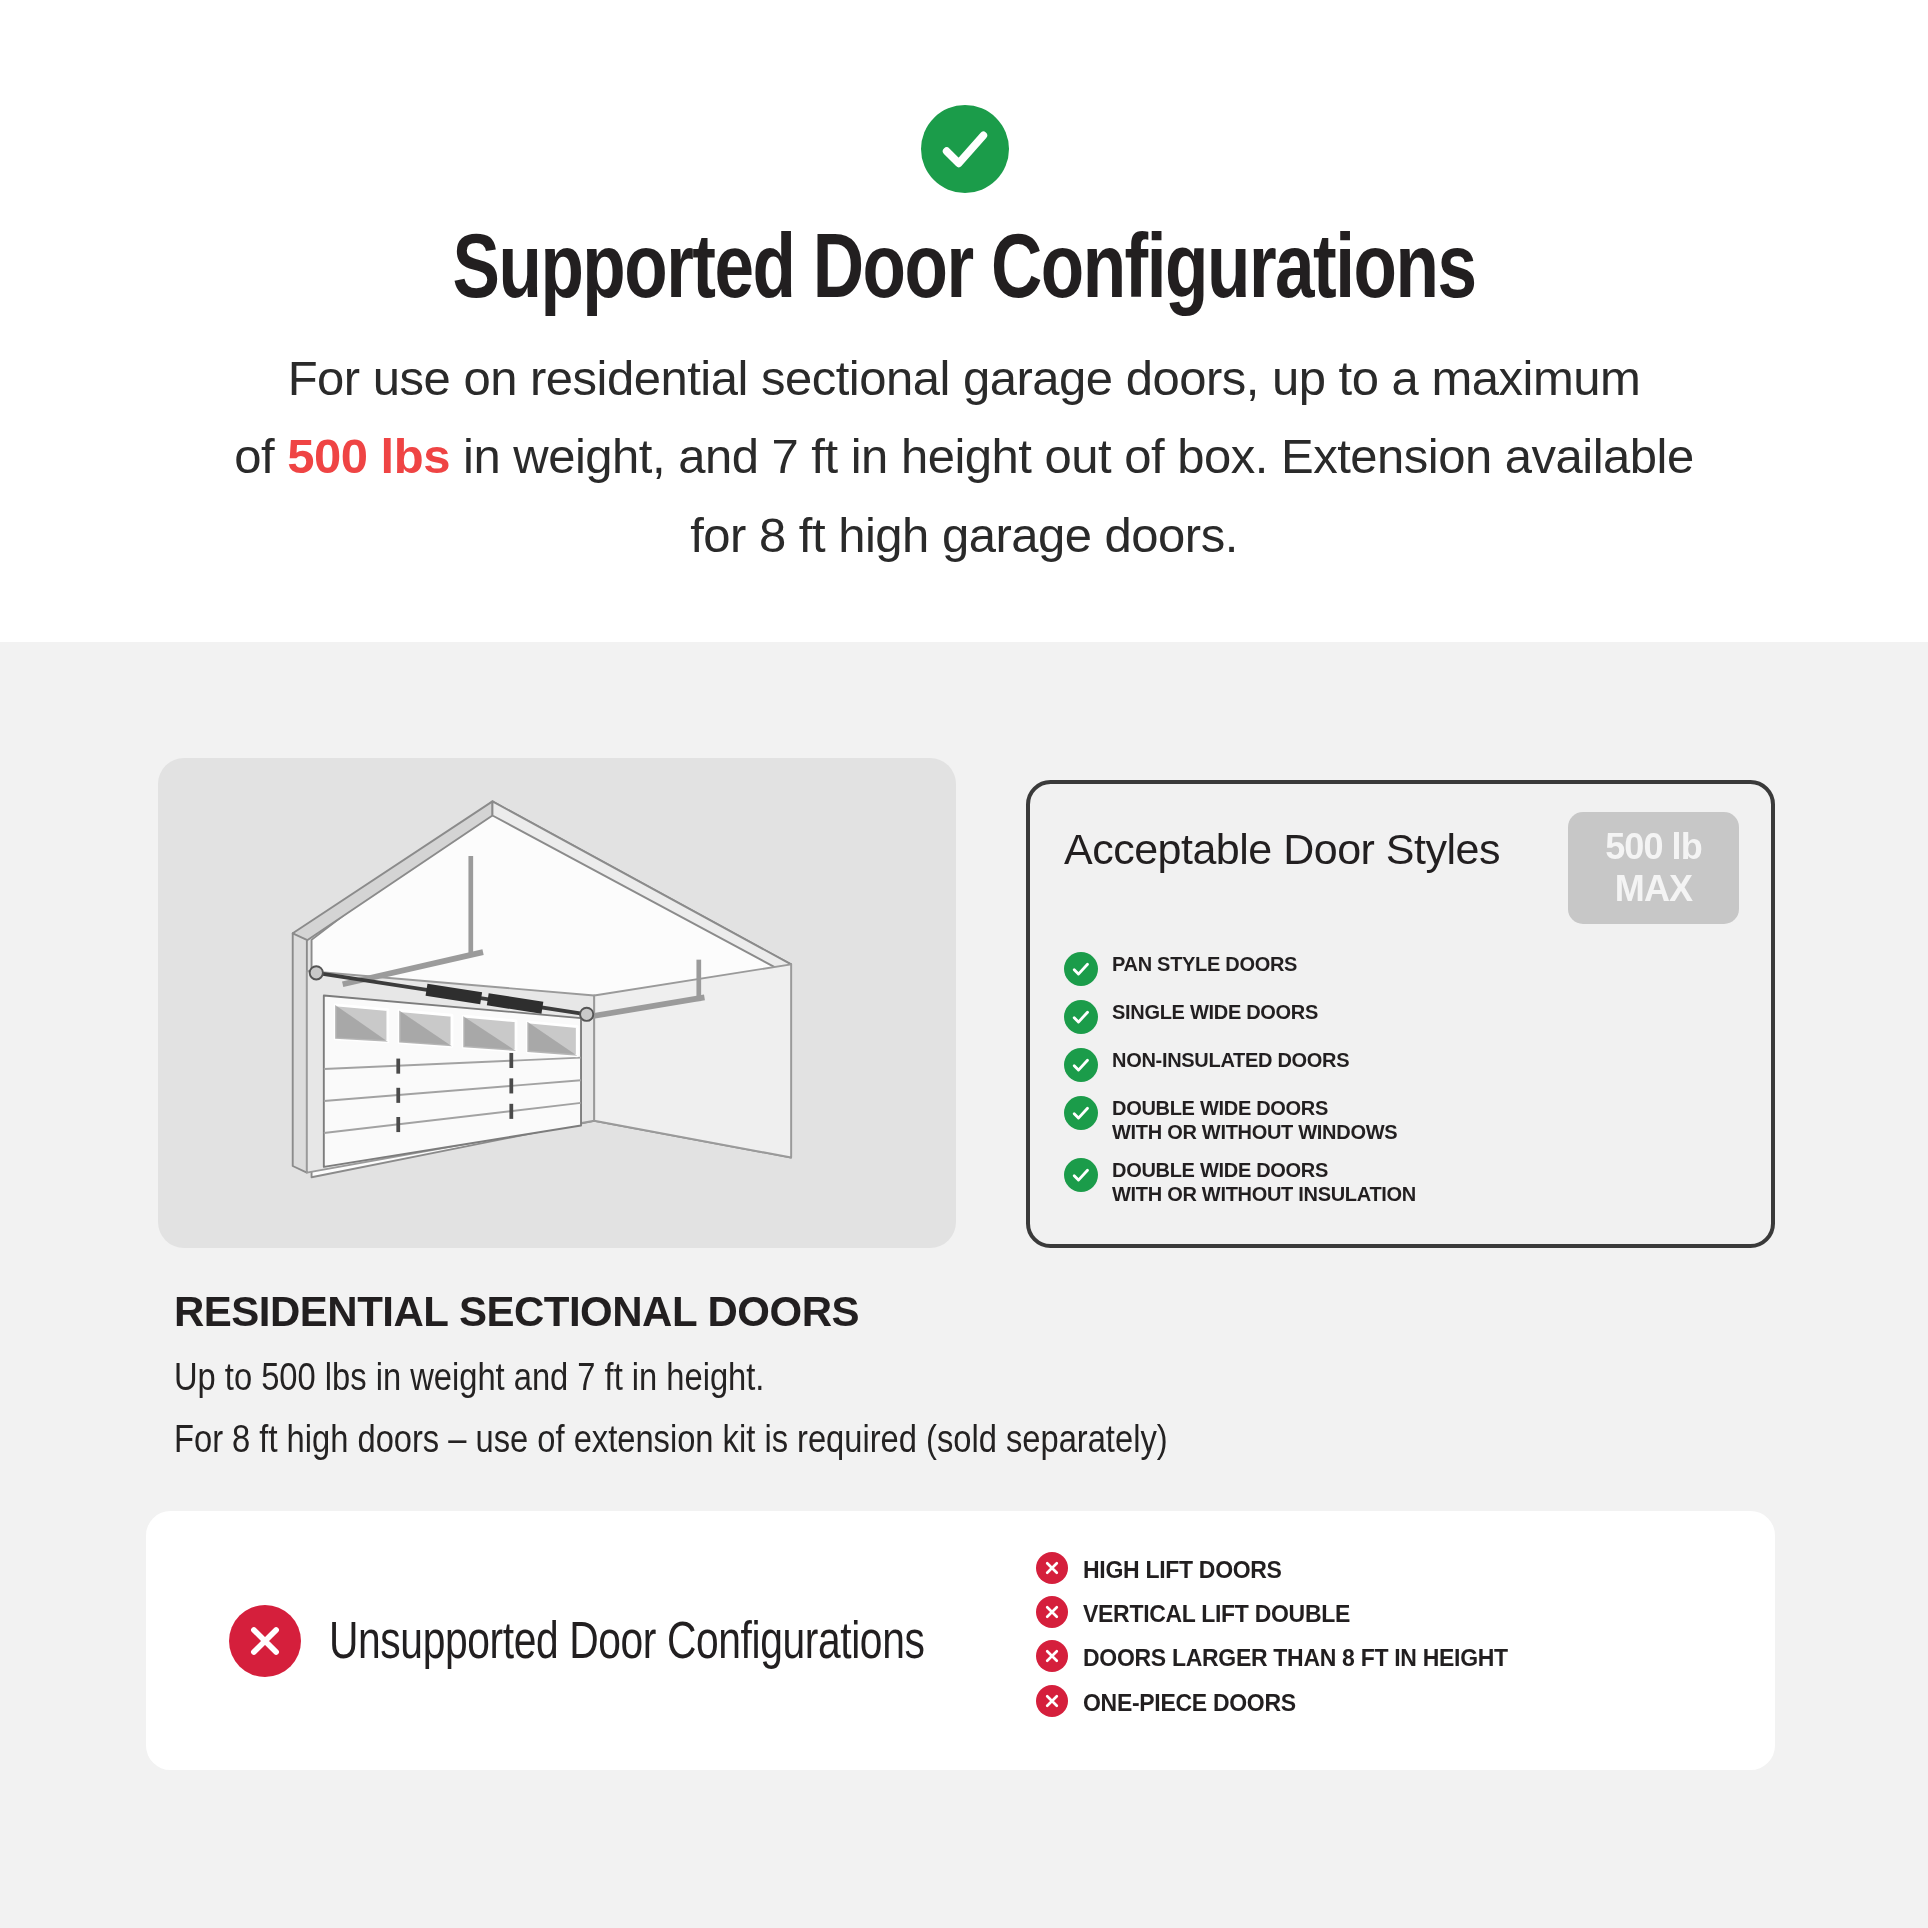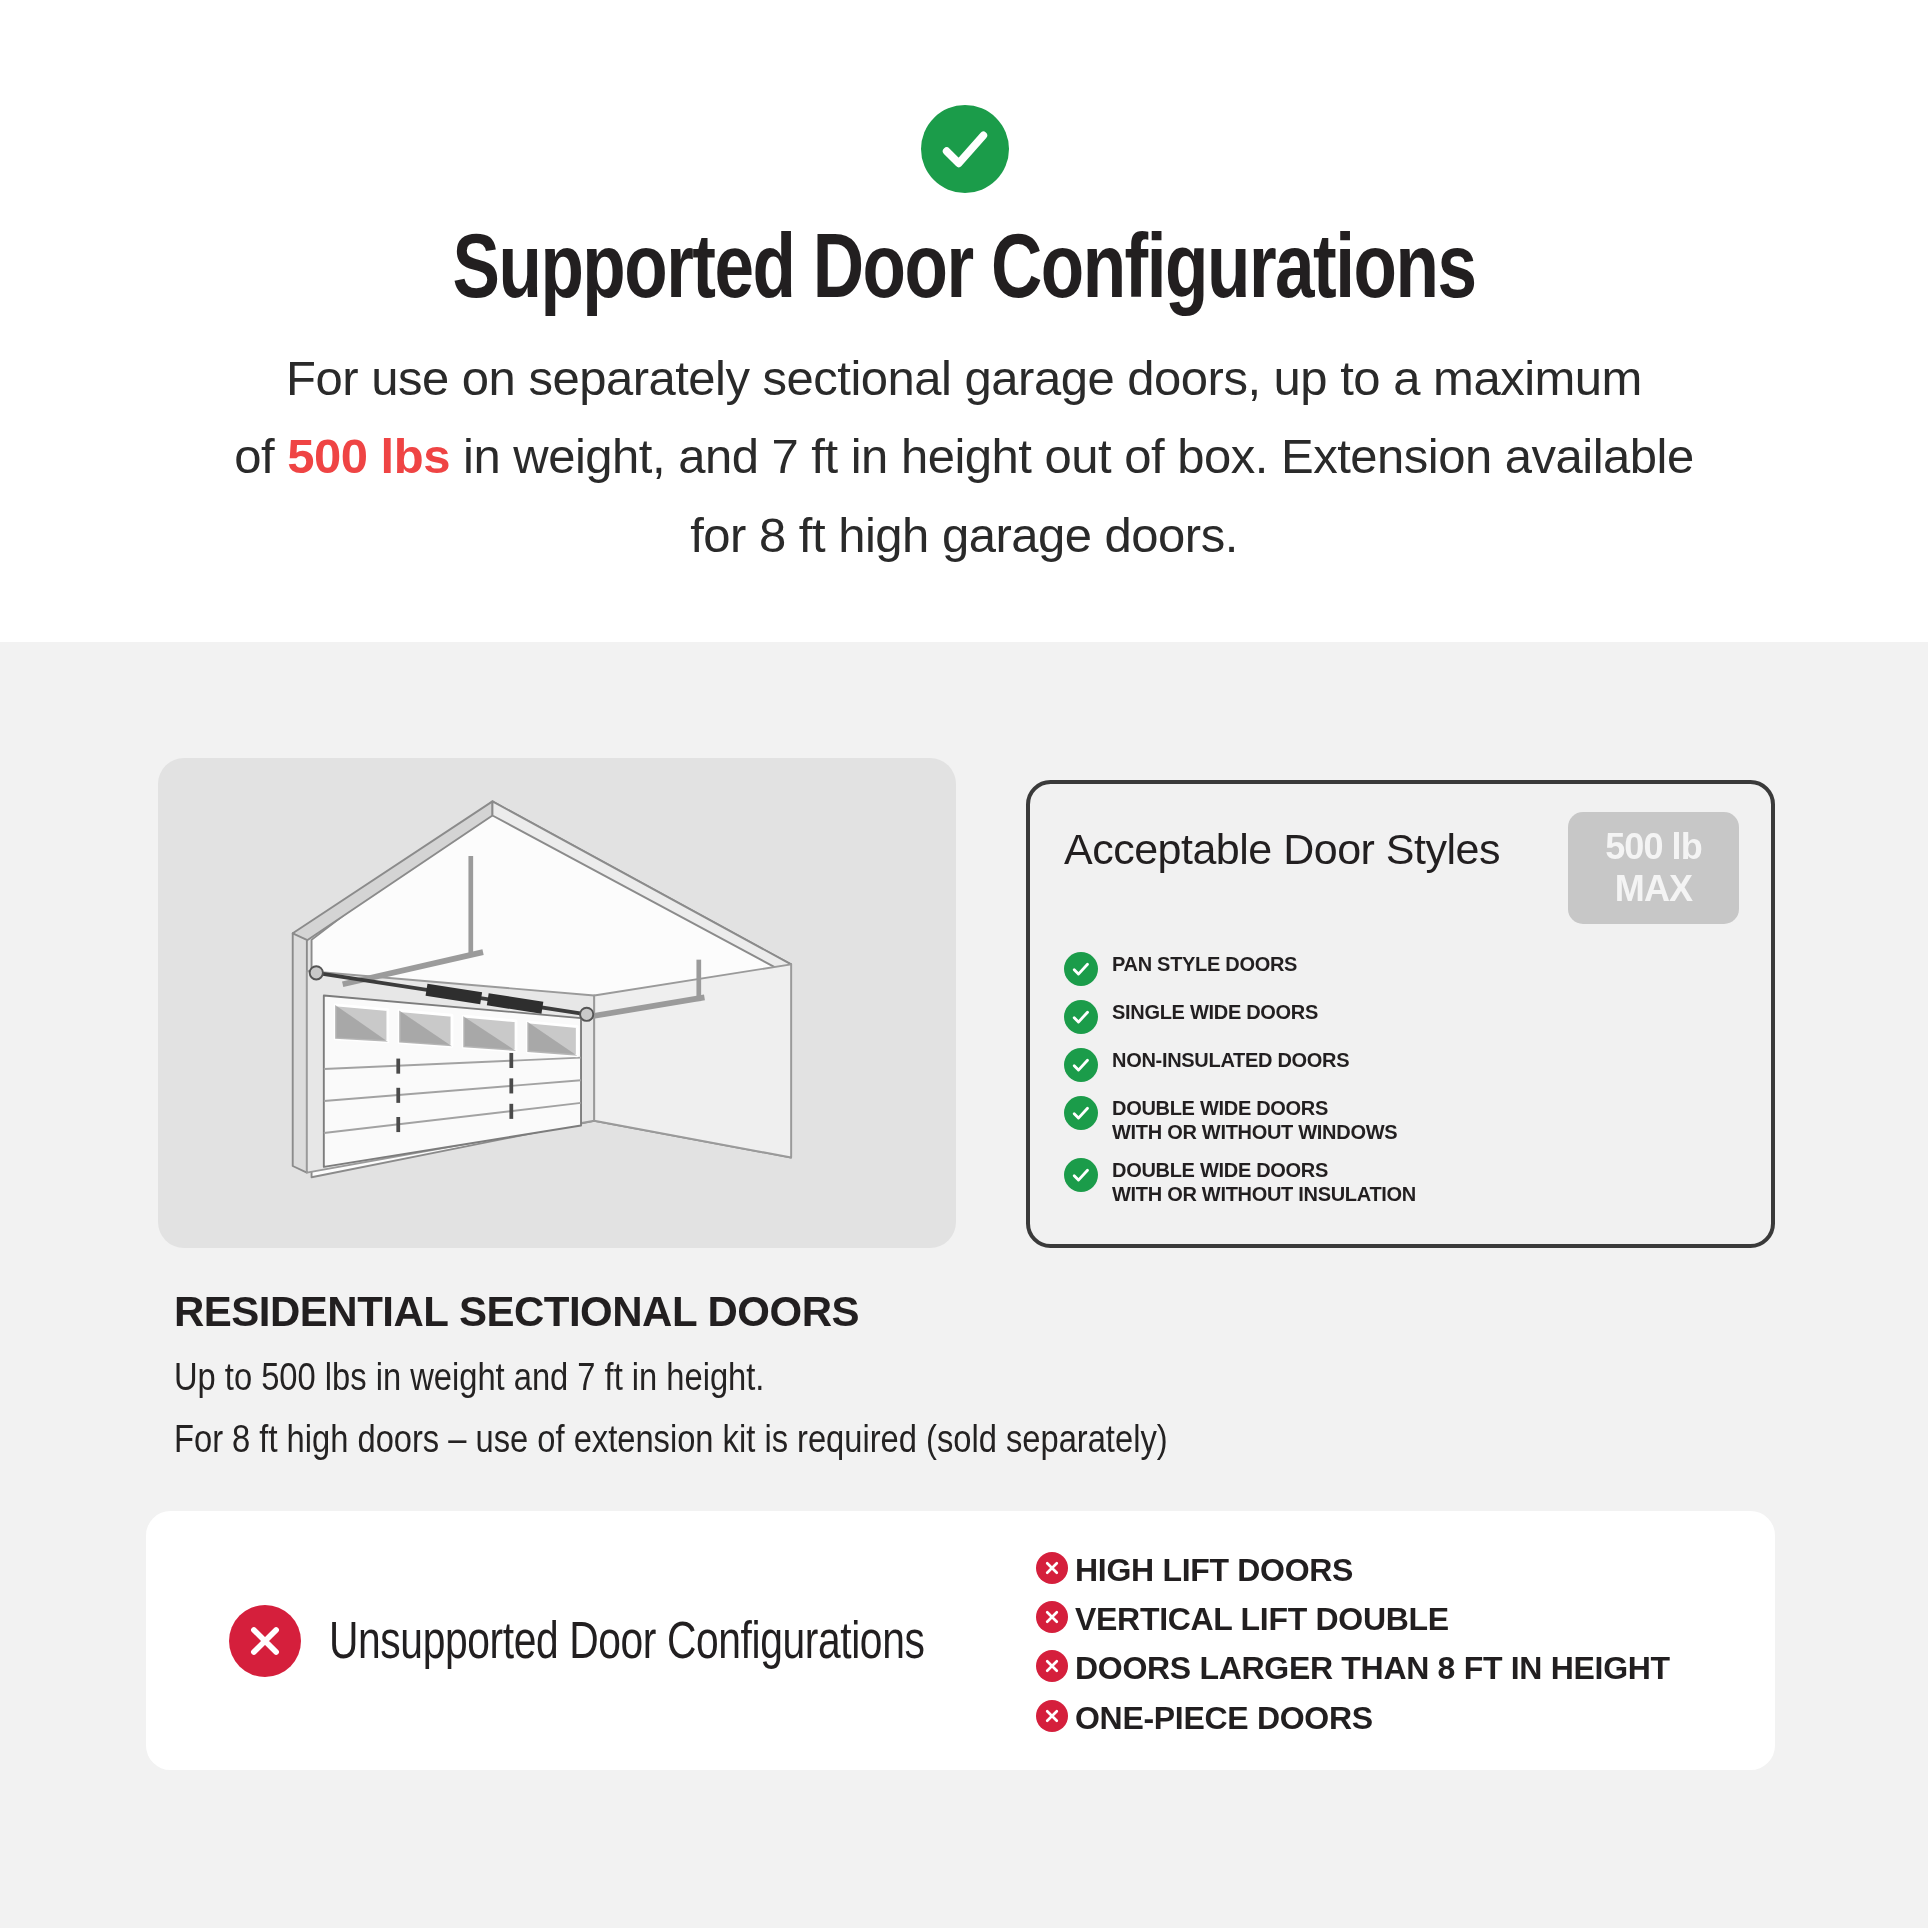--- a/index.html
+++ b/index.html
@@ -59,22 +59,22 @@
   
   .unsupported-card{
     position:absolute;left:146px;top:1511px;width:1629px;height:259px;
     background:#ffffff;border-radius:24.5px;
   }
   .unsup-left{position:absolute;left:83px;top:0;height:259px;display:flex;align-items:center;gap:28px;}
   .unsup-left .ic{flex:none;width:72px;height:72px;}
   .unsup-left .ic svg{display:block;width:72px;height:72px;}
   .unsup-title{font-size:51px;letter-spacing:-0.5px;transform:scaleX(0.8);transform-origin:left center;white-space:nowrap;}
   .unsup-list{position:absolute;left:890px;top:41px;display:flex;flex-direction:column;gap:12.2px;}
-  .unsup-item{display:flex;gap:7px;align-items:flex-start;
-    font-weight:bold;font-size:32px;letter-spacing:-0.3px;white-space:nowrap;}
+  .unsup-item{display:flex;gap:15px;align-items:flex-end;
+    font-weight:bold;font-size:23px;letter-spacing:-0.3px;white-space:nowrap;}
   .unsup-item .ic{flex:none;width:32px;height:32px;}
   .unsup-item .ic svg{display:block;width:32px;height:32px;}
 
   .icon-check-fill{fill:var(--green,#1b9c4a);}
   .icon-x-fill{fill:var(--red,#d51f3c);}
 </style>
 </head>
 <body>
 
 <div id="page">
@@ -84,21 +84,21 @@
   <div class="top-check">
     <svg viewBox="0 0 24 24">
       <circle class="icon-check-fill" cx="12" cy="12" r="12"></circle>
       <path d="M7 12.6l3.3 3.3 6.7-7.6" fill="none" stroke="#ffffff" stroke-width="2.1" stroke-linecap="round" stroke-linejoin="round"></path>
     </svg>
   </div>
 
   <div class="page-title">Supported Door Configurations</div>
 
   <div class="page-subtitle">
-    <span>For use on separately sectional garage doors, up to a maximum</span><br>
+    <span>For use on residential sectional garage doors, up to a maximum</span><br>
     <span>of </span><b>500 lbs</b><span> in weight, and 7 ft in height out of box. Extension available</span><br>
     <span>for 8 ft high garage doors.</span>
   </div>
 
   <div class="illus-panel">
     <svg viewBox="0 0 847 520">
 
       <polygon points="163,193 355,46 672,219 672,424 463,385 163,445" fill="#fcfcfc" stroke="#8b8b8b" stroke-width="2" stroke-linejoin="round"></polygon>
 
       <polygon points="143,186 355,46 355,61 156,195" fill="#d4d4d4" stroke="#8b8b8b" stroke-width="2" stroke-linejoin="round"></polygon>

